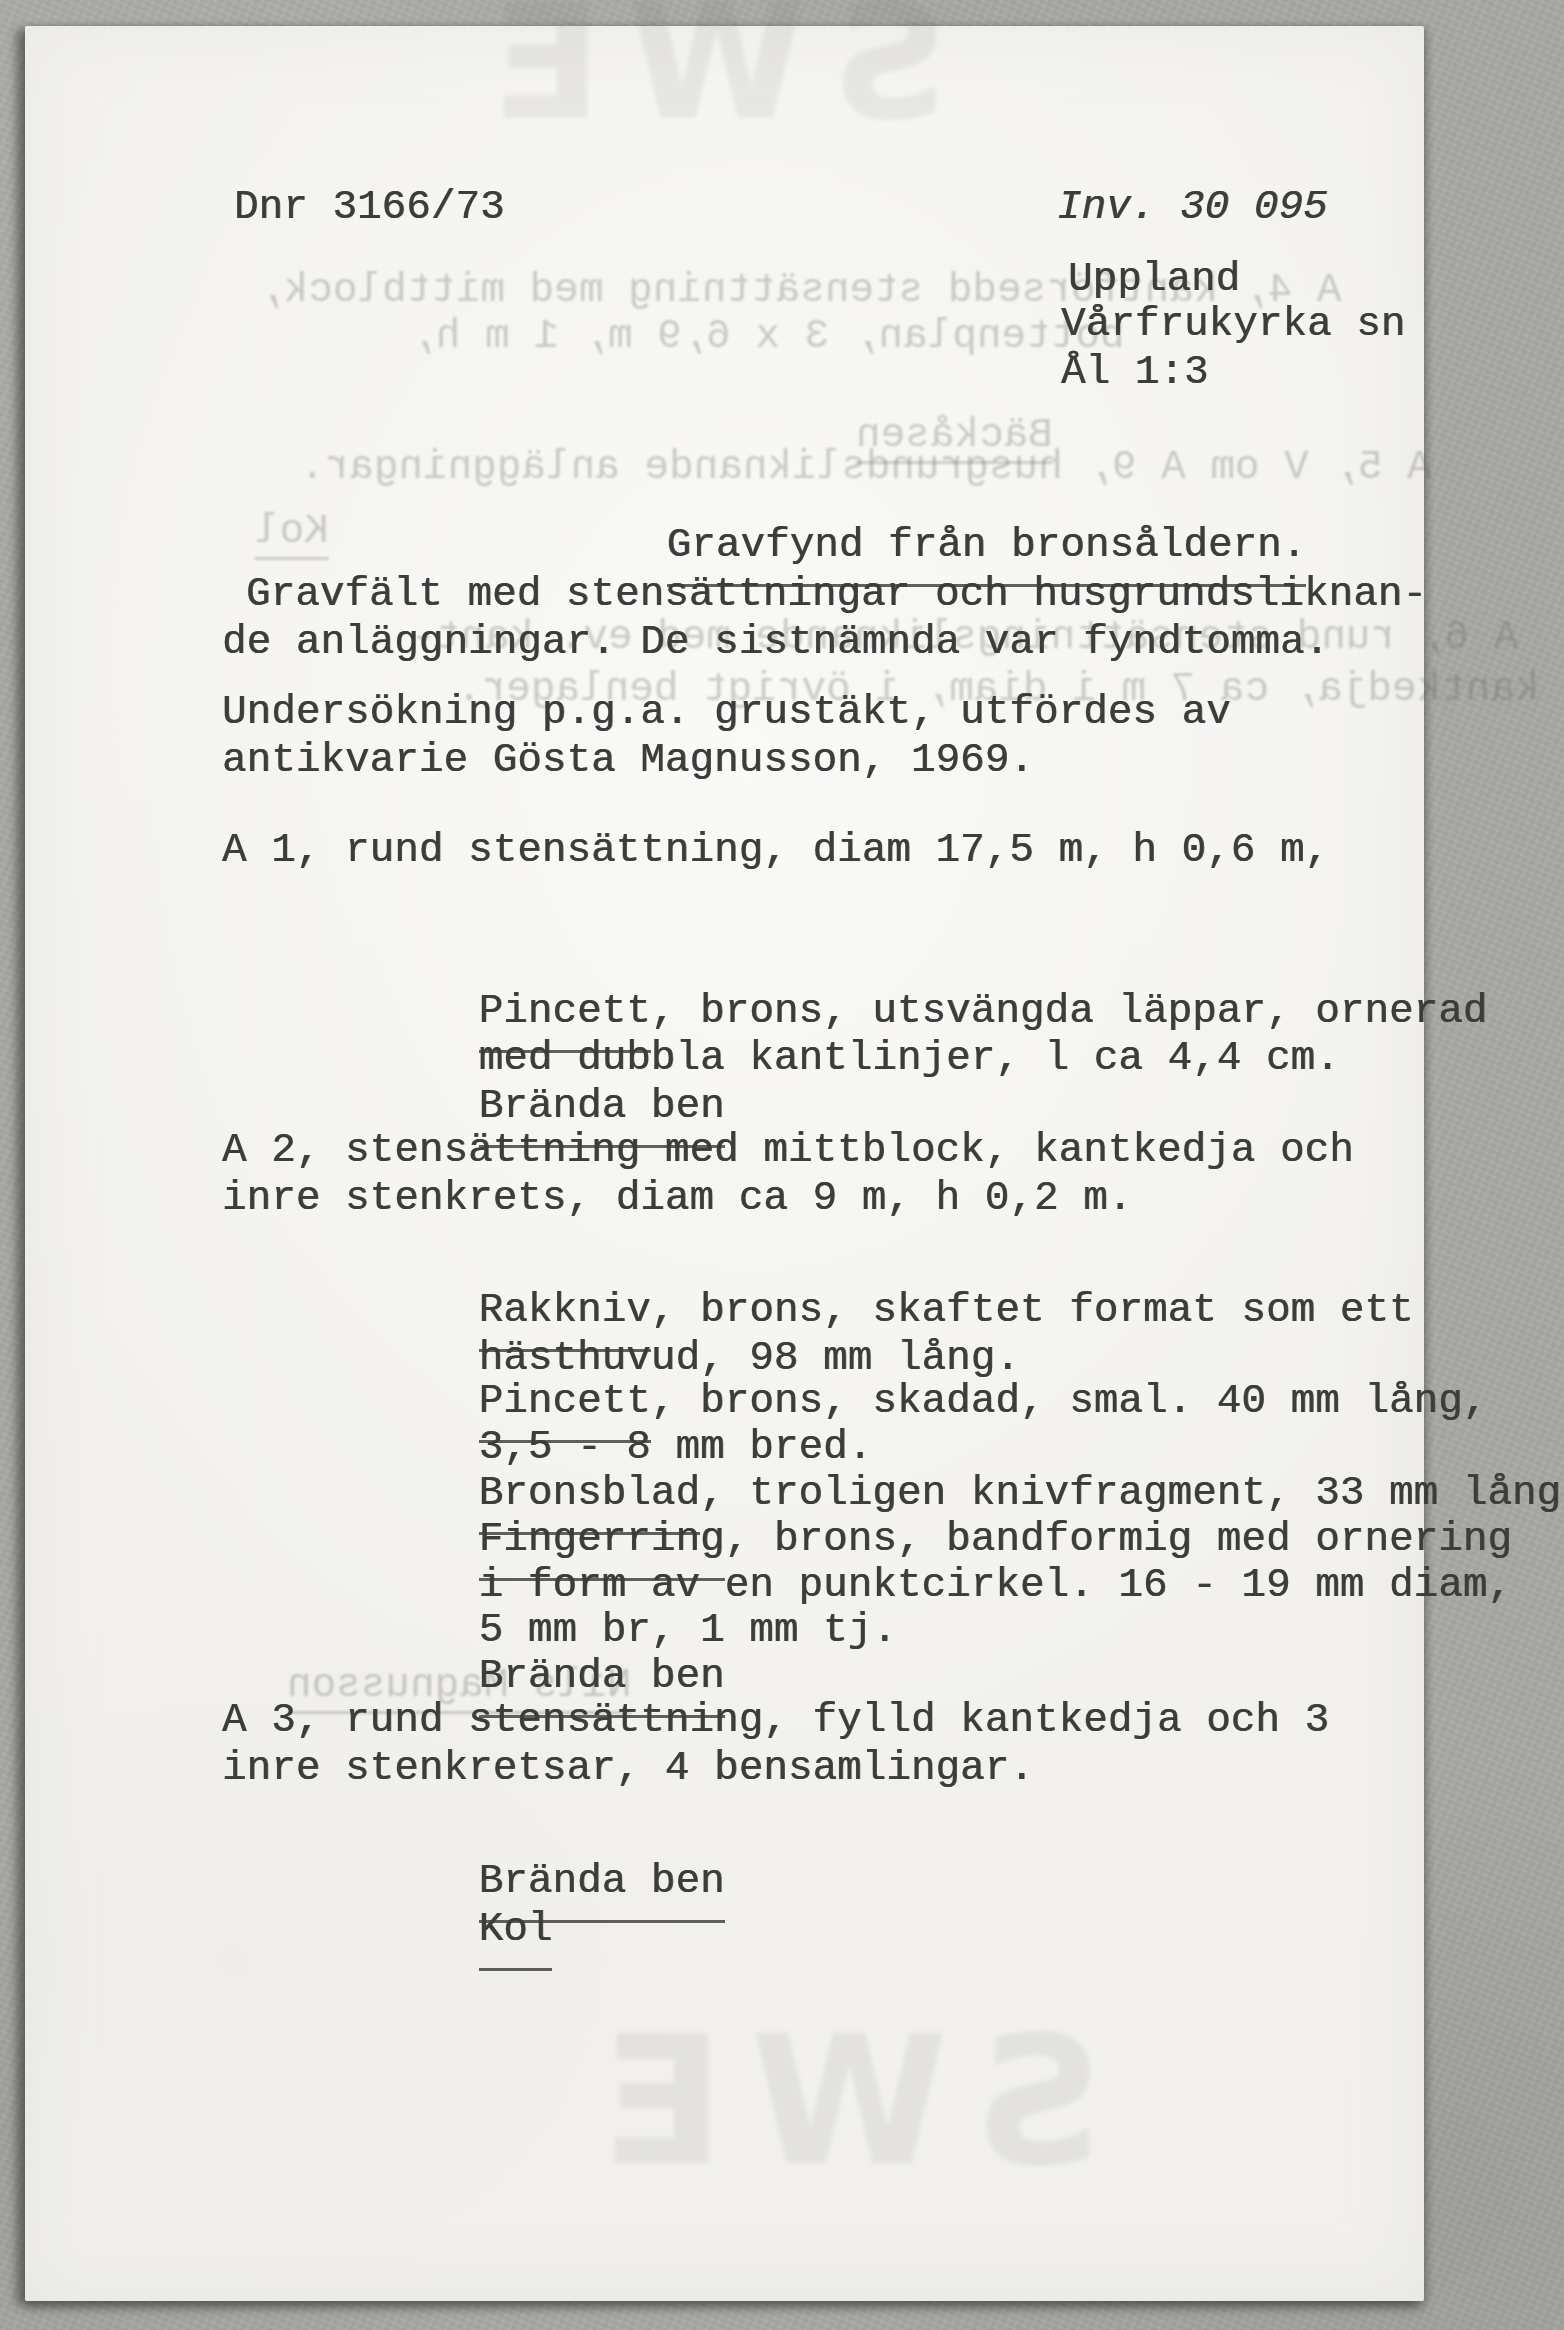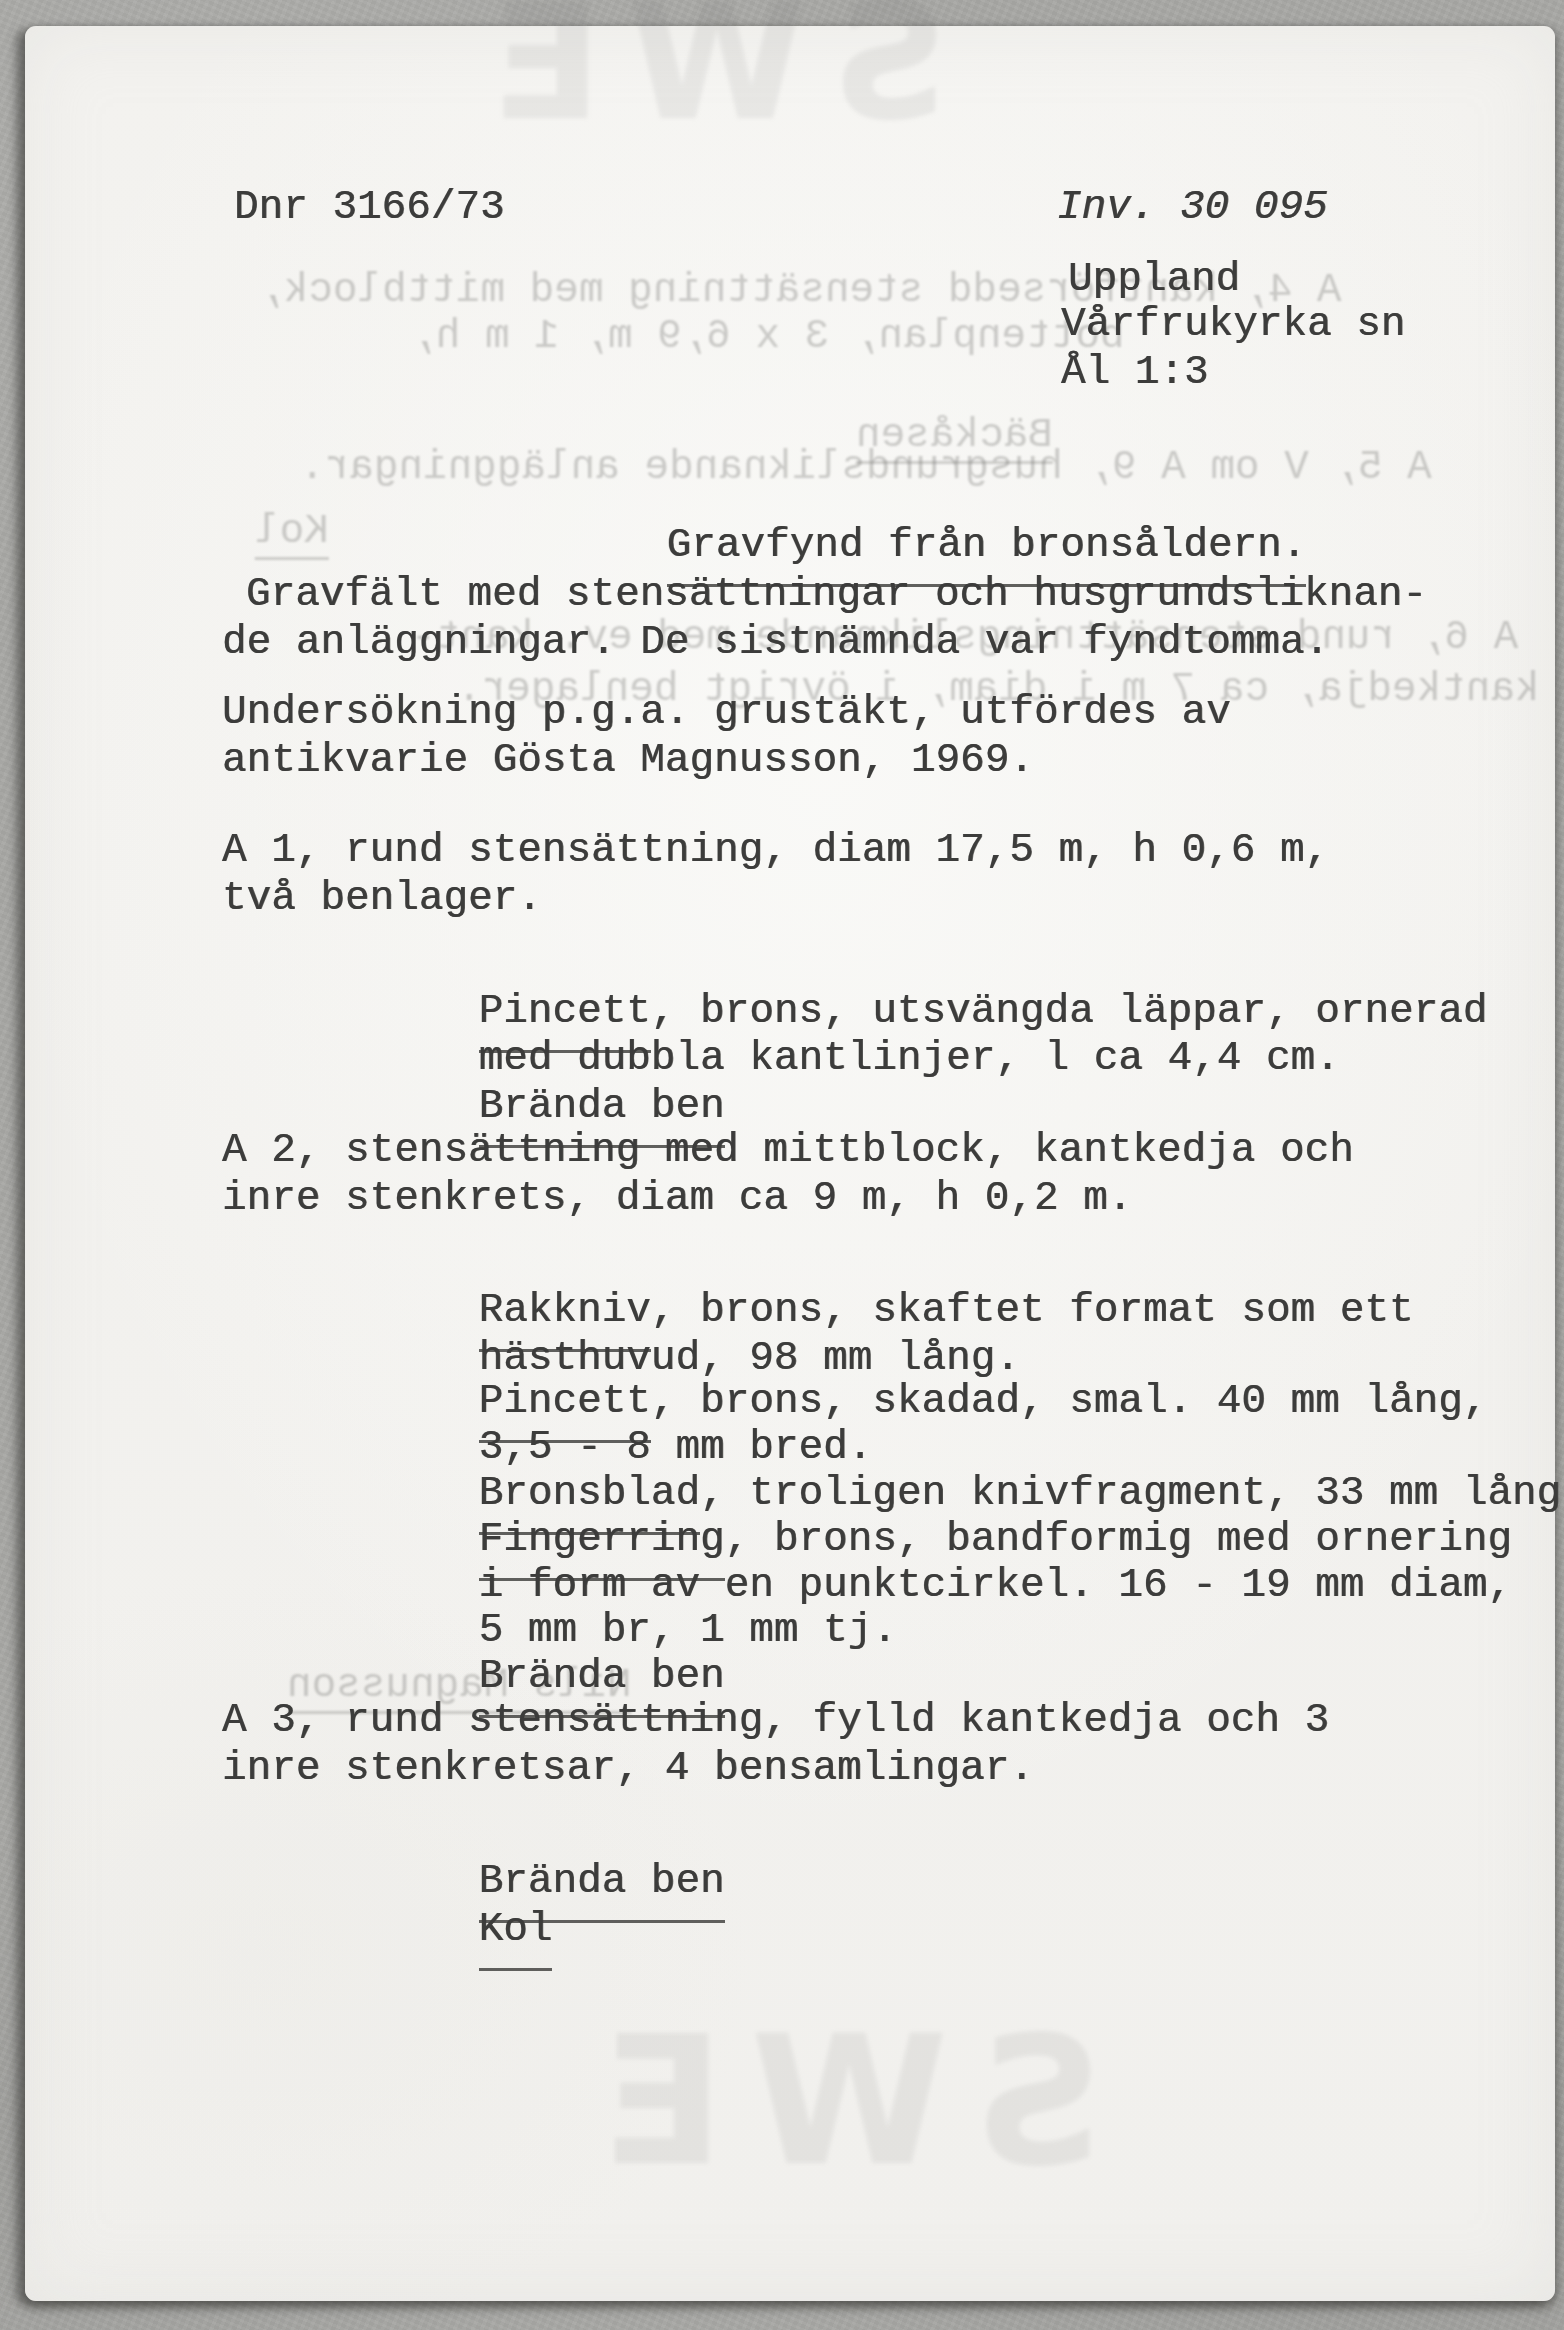--- a/index.html
+++ b/index.html
@@ -10,26 +10,26 @@
     background:
       radial-gradient(1286px 826px at 18% 8%, rgba(255,255,255,0.07), rgba(255,255,255,0) 60%),
       radial-gradient(1102px 826px at 88% 94%, rgba(0,0,0,0.06), rgba(0,0,0,0) 55%),
       radial-gradient(826px 551px at 4% 92%, rgba(0,0,0,0.05), rgba(0,0,0,0) 60%),
       repeating-linear-gradient(23deg, rgba(255,255,255,0.025) 0 2.8px, rgba(0,0,0,0.02) 2.8px 6.4px),
       repeating-linear-gradient(-67deg, rgba(255,255,255,0.02) 0 3.7px, rgba(0,0,0,0.018) 3.7px 8.3px),
       #a8a8a5;
     font-family:"Liberation Mono", monospace;
   }
   .paper{
-    position:absolute;left:25px;top:26px;width:1530px;height:2275px;
+    position:absolute;left:25px;top:26px;width:1399px;height:2275px;
     background:
       radial-gradient(1194px 1561px at 52% 32%, rgba(250,250,248,0.9) 0%, rgba(250,250,248,0) 70%),
       radial-gradient(826px 643px at 15% 85%, rgba(236,235,231,0.5) 0%, rgba(236,235,231,0) 60%),
       linear-gradient(#f3f2ef, #f1f0ed);
-    border-radius:11px;
+    border-radius:2px;
     box-shadow:
       -8.3px 3.7px 8.3px rgba(56,56,53,0.50),
       0 7.3px 9.2px rgba(56,56,53,0.35),
       3.7px 0 6.4px rgba(56,56,53,0.22),
       inset 0 0 73px rgba(205,205,198,0.25);
   }
   .line{
     position:absolute;white-space:pre;
     font:41px/46px "Liberation Mono", monospace;
     color:#3c3c3b;
@@ -82,21 +82,20 @@
       <span class="u">Gravfynd från bronsåldern.</span>
     </div>
 
     <div class="line" style="left:197px;top:545px;margin-left:24px;">Gravfält med stensättningar och husgrundsliknan-</div>
     <div class="line" style="left:197px;top:593px;">de anläggningar. De sistnämnda var fyndtomma.</div>
 
     <div class="line" style="left:197px;top:663px;">Undersökning p.g.a. grustäkt, utfördes av</div>
     <div class="line" style="left:197px;top:711px;">antikvarie Gösta Magnusson, 1969.</div>
 
     <div class="line" style="left:197px;top:801px;">A 1, rund stensättning, diam 17,5 m, h 0,6 m,</div>
-    <div class="line" style="left:197px;top:849px;">två benlager.</div>
     <div class="line" style="left:306px;top:916px;">
       <span class="u">Pincett</span><span>, brons, utsvängda läppar, ornerad</span>
     </div>
     <div class="line" style="left:306px;top:963px;">
       <span class="u"></span><span>med dubbla kantlinjer, l ca 4,4 cm.</span>
     </div>
     <div class="line" style="left:306px;top:1011px;">
       <span class="u">Brända ben</span><span></span>
     </div>
 

